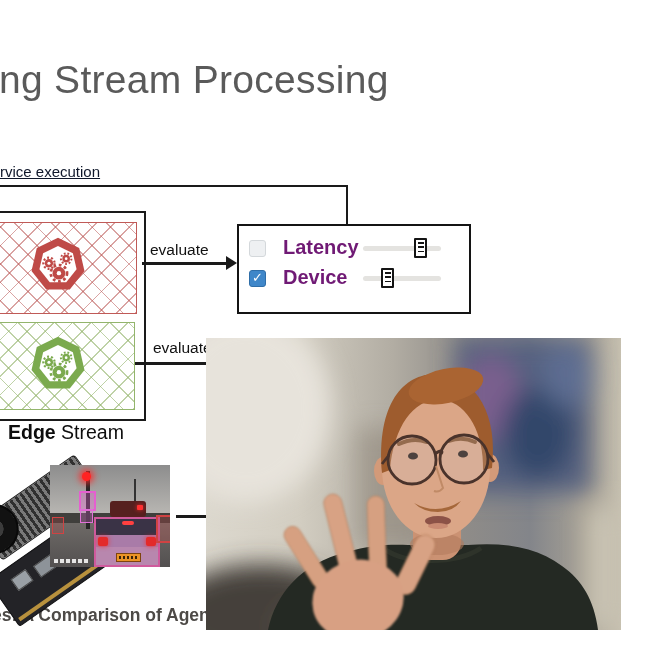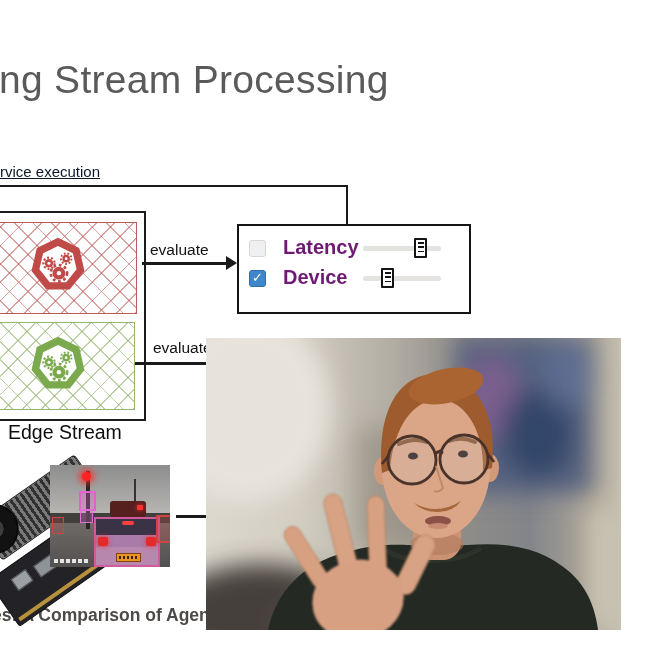--- a/index.html
+++ b/index.html
@@ -48,21 +48,21 @@
   #cbox-quality{left:249px;top:270px;}
   .track{height:5px;background:#e4e3e0;border-radius:2.5px;}
   #track-latency{left:363px;top:246px;width:78px;}
   #track-quality{left:363px;top:276px;width:78px;}
   .thumb{width:13px;height:20px;background:#fff;border:2px solid #141414;box-sizing:border-box;border-radius:1px;}
   .thumb .grip{margin:2px 1.5px;height:12px;background:repeating-linear-gradient(180deg,#141414 0 1.6px,transparent 1.6px 4.4px);}
   #thumb-latency{left:414px;top:238px;}
   #thumb-quality{left:381px;top:268px;}
   
   #edge-label{left:8px;top:421px;font-size:19.5px;color:#0d0d0d;white-space:nowrap;}
-  #edge-label .b{font-weight:normal;margin-top:12px;}
+  #edge-label .b{font-weight:bold;margin-top:12px;}
   
   #jetson{left:-24px;top:446px;width:180px;height:160px;z-index:1;}
   #jetson .rot{position:absolute;left:0;top:0;width:100%;height:100%;transform:rotate(-35deg);}
   #jetson .fins{position:absolute;left:18px;top:26px;width:118px;height:44px;border-radius:4px;border:1px solid #1d1d1d;
      background:repeating-linear-gradient(90deg,#7a7a7a 0 3px,#303030 3px 6px);}
   #jetson .fan{position:absolute;left:4px;top:16px;width:46px;height:46px;border-radius:50%;
      background:radial-gradient(circle at 50% 50%, #3c3c3c 0 30%, #121212 31% 100%);border:2px solid #090909;}
   #jetson .board2{position:absolute;left:-6px;top:80px;width:152px;height:54px;border-radius:3px;background:#232327;border:1px solid #101012;}
   #jetson .port1{position:absolute;left:14px;top:92px;width:16px;height:12px;background:#9aa0a6;border:1px solid #4a4a4a;}
   #jetson .port2{position:absolute;left:40px;top:94px;width:20px;height:12px;background:#8d9399;border:1px solid #4a4a4a;}

